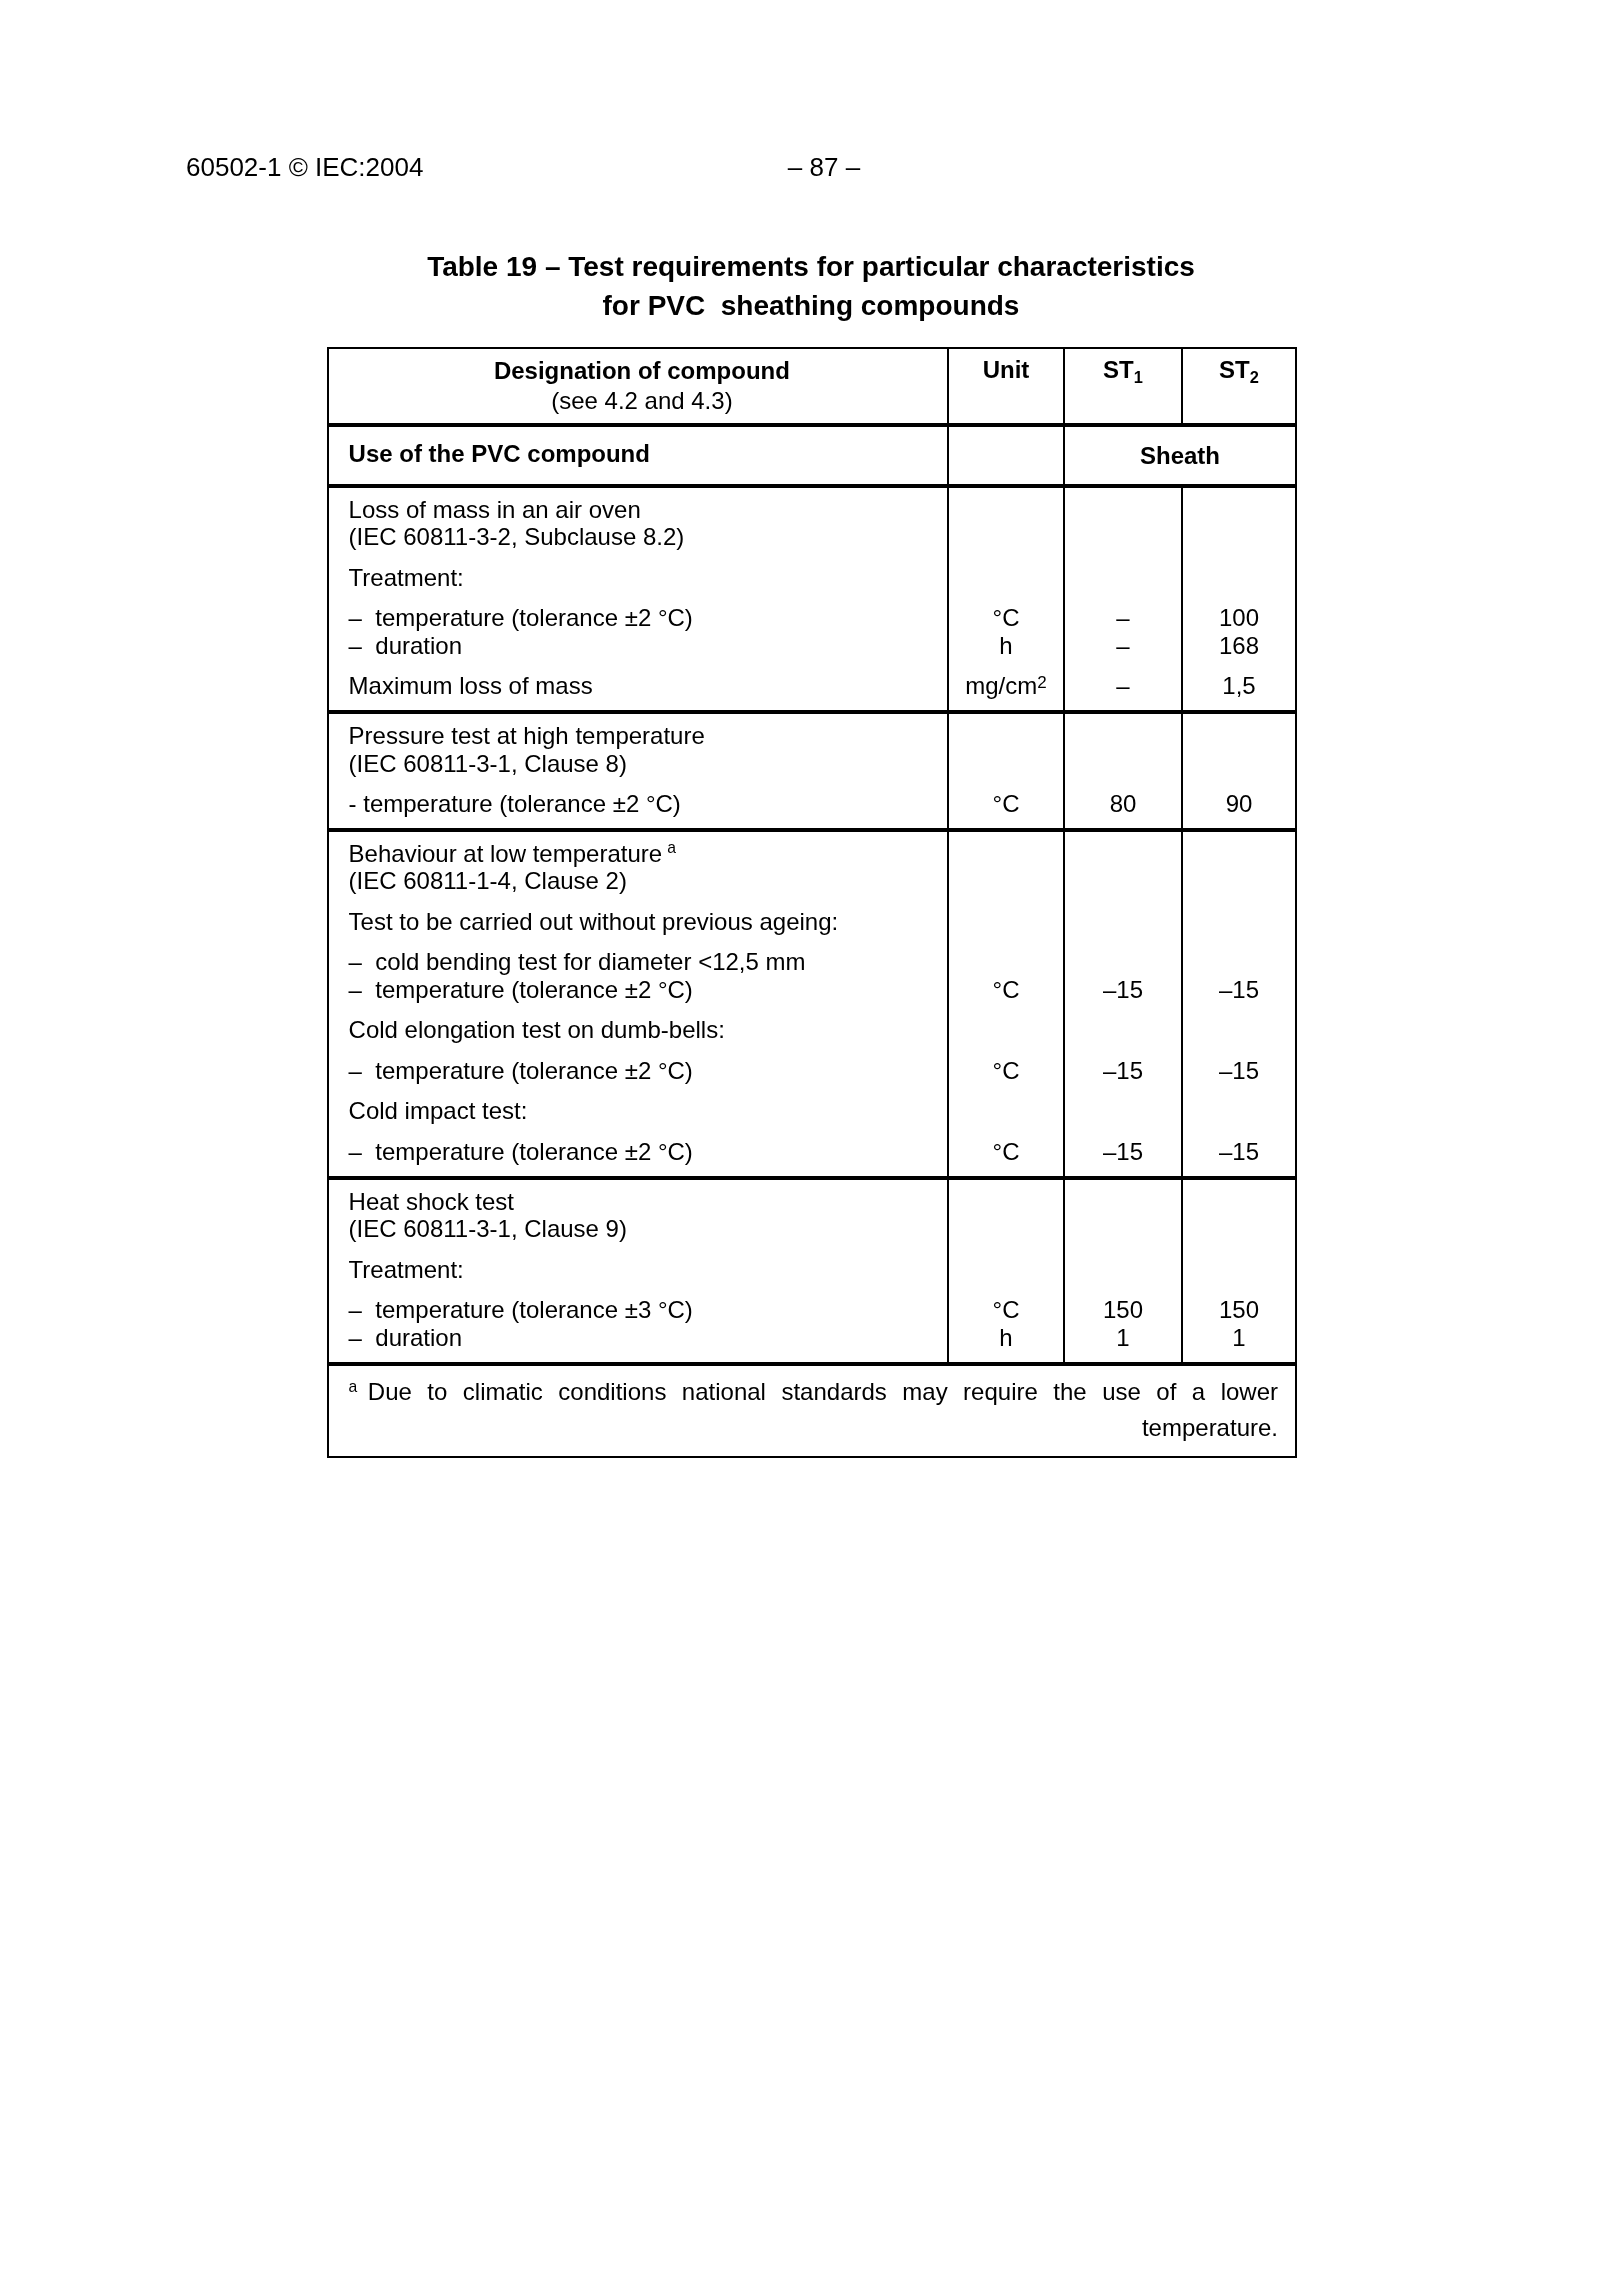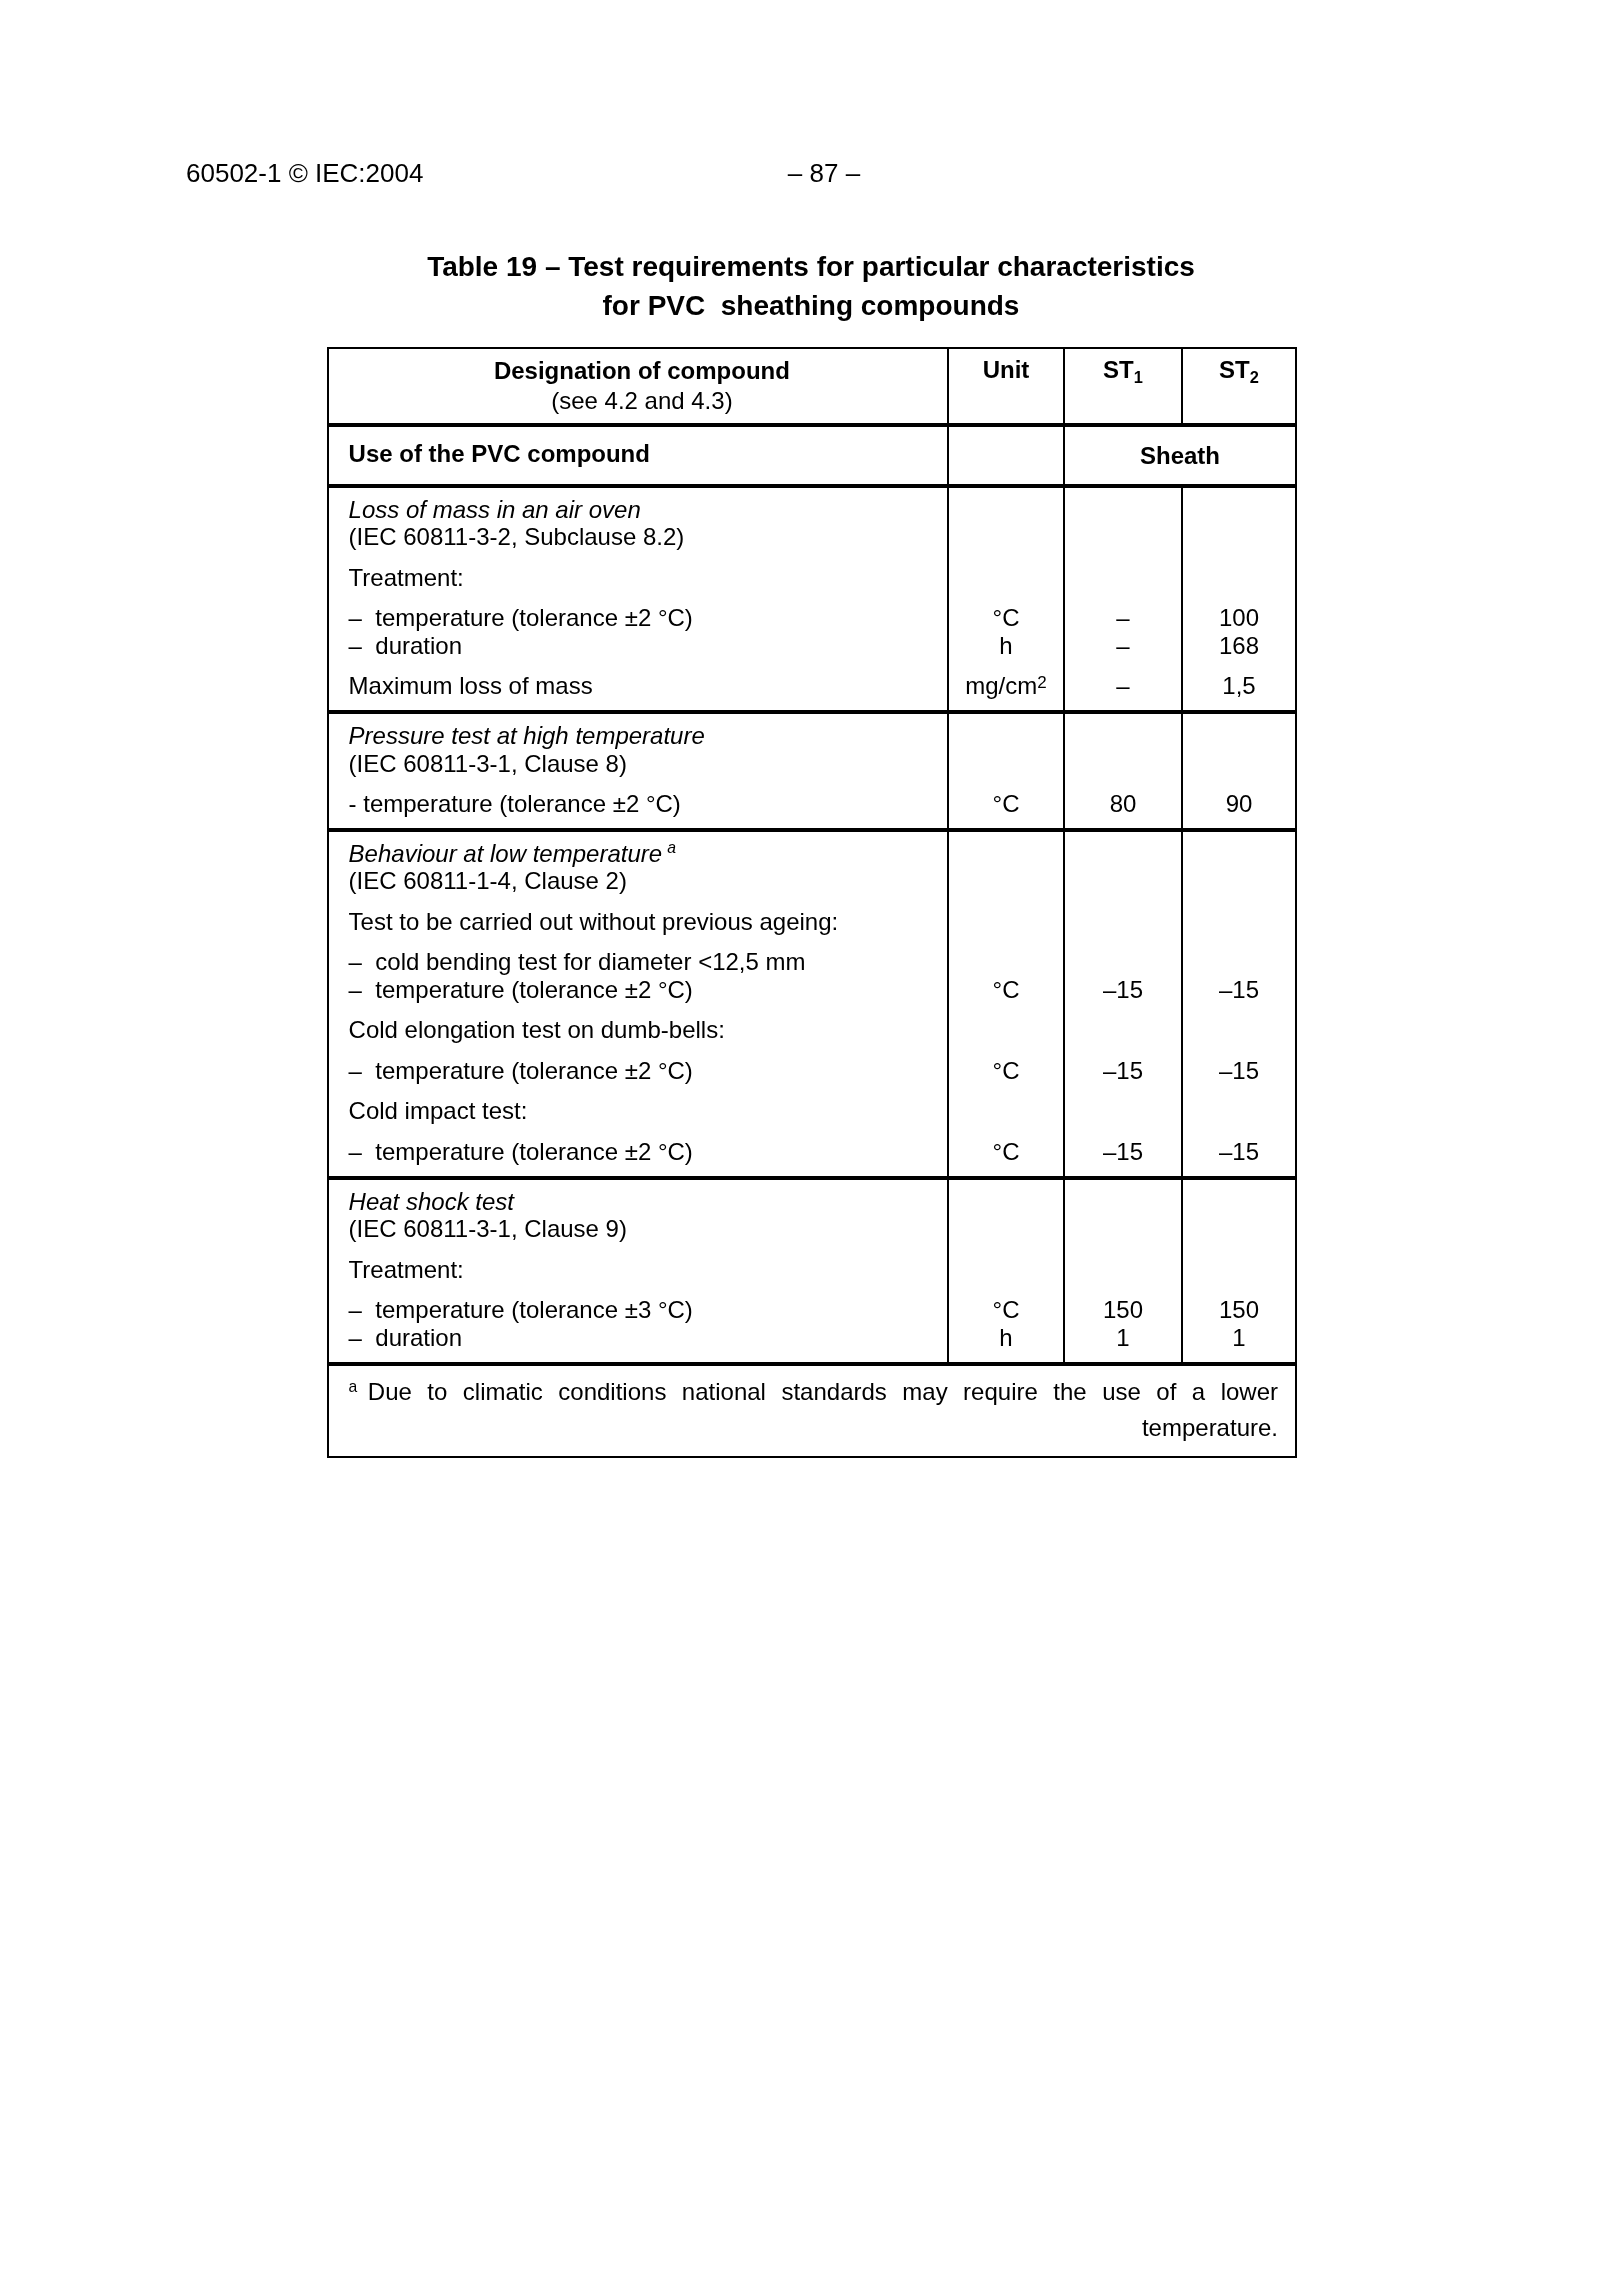--- a/index.html
+++ b/index.html
@@ -6,21 +6,21 @@
   .page {
     position:relative;
     width:1622px; height:2295px;
     background:#ffffff;
     color:#000;
     font-family:"Liberation Sans", sans-serif;
     overflow:hidden;
   }
   
   .doc-header {
-    position:absolute; top:158px; left:186px; right:186px;
+    position:absolute; top:152px; left:186px; right:186px;
     font-size:26px; line-height:30px; white-space:pre;
   }
   .doc-ref { position:absolute; left:0; top:0; }
   .page-num { position:absolute; left:50%; top:0; transform:translateX(-32%); }
   
   .tbl-title {
     position:absolute; top:247px; left:0; width:100%;
     text-align:center; font-weight:bold; font-size:28px; line-height:39px;
   }
   .tbl-title div { white-space:pre; }
@@ -30,21 +30,21 @@
     width:968px; border-collapse:collapse; table-layout:fixed;
     font-size:24px;
   }
   table.t19 td { border:2px solid #000; vertical-align:top; }
   tr.thick td { border-bottom-width:4.6px; }
   td.c1 { padding:7.9px 11.8px 10.5px 19.6px; text-align:left; }
   td.cc { padding:7.9px 1.3px 10.5px; text-align:center; }
   
   .ln { height:27.5px; line-height:27.5px; white-space:pre; overflow:visible; }
   .gp { height:13px; }
-  .it { font-style:italic; }
+  .it { }
   .b  { font-weight:bold; }
   .sup  { font-size:15.7px; position:relative; top:-8.5px; margin-left:5.2px; }
   .sup2 { font-size:17px; position:relative; top:-5.9px; }
   .subsc{ font-size:16.4px; position:relative; top:5.9px; }
   
   td.hdes { vertical-align:middle; padding:6.5px 11.8px 7.9px 19.6px;text-align:center; }
   td.hdes .ln { height:30px; line-height:30px; }
   td.hmid { vertical-align:middle; text-align:center; font-weight:bold; padding:6.5px 0; }
   tr.hrow td { height:56px; }
   tr.urow td { height:38px; vertical-align:middle; }

